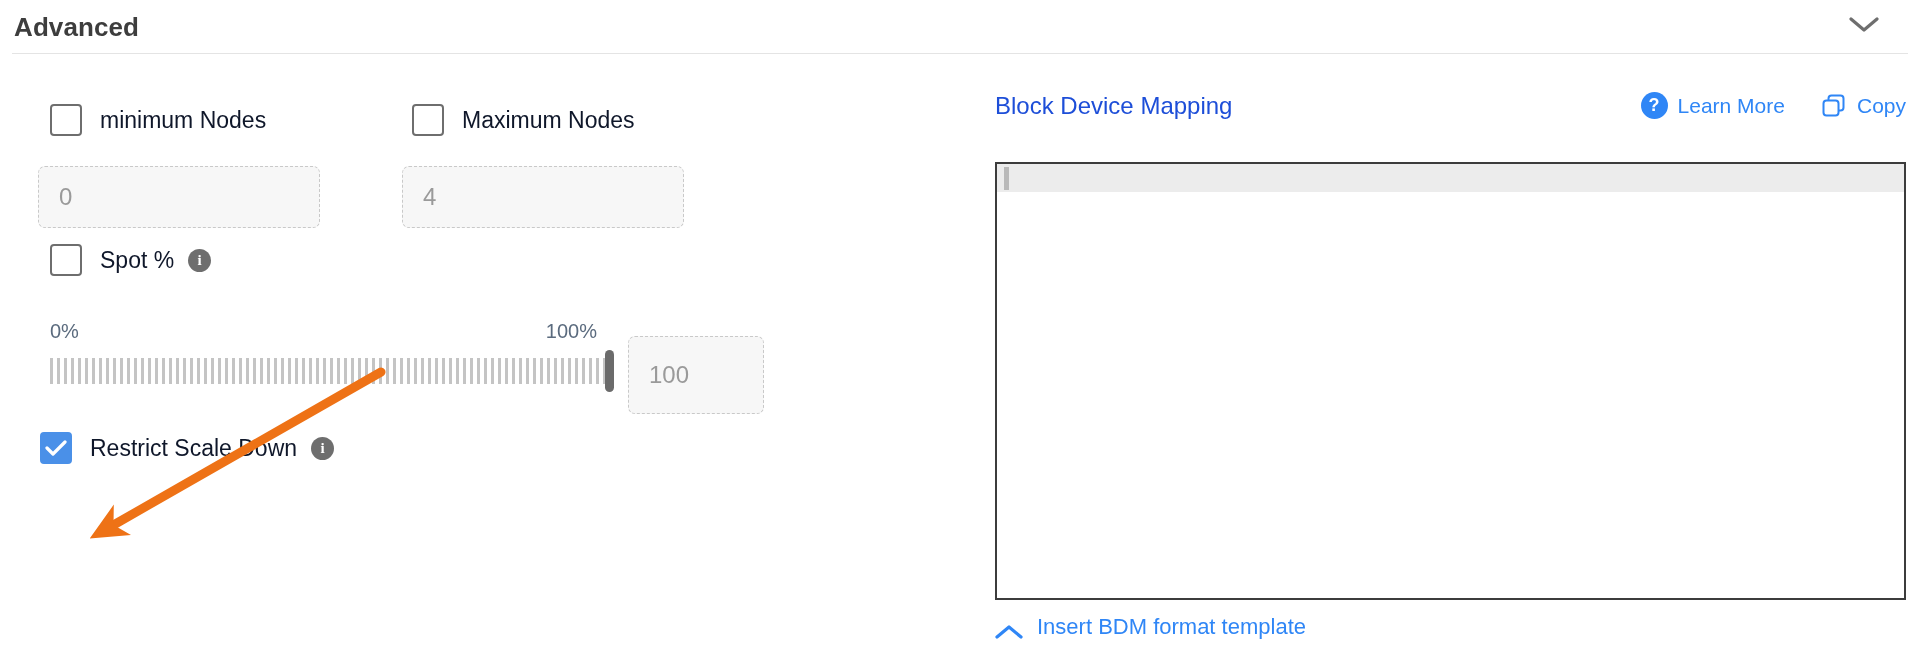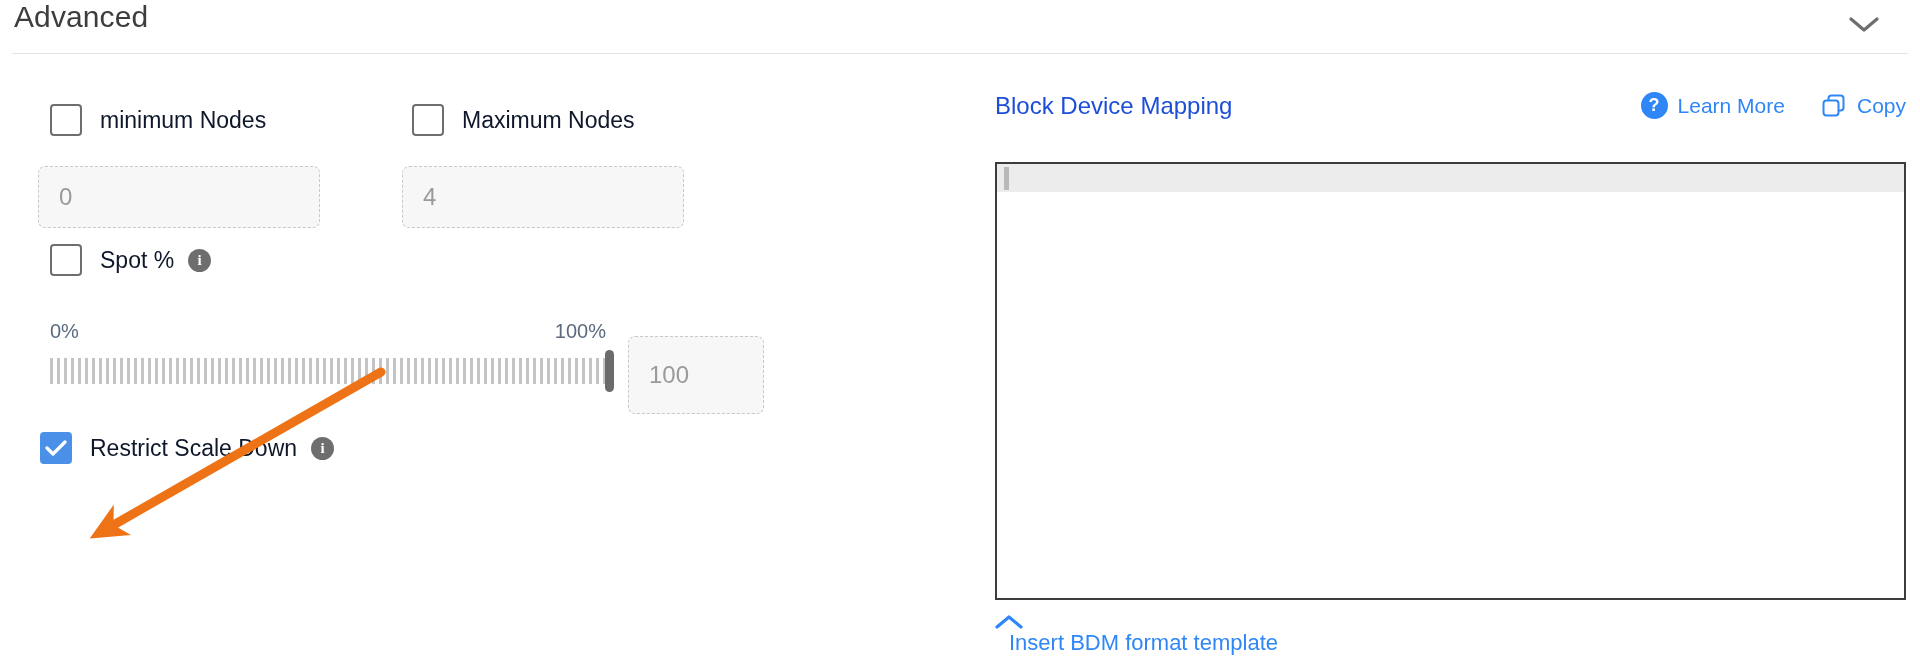--- a/index.html
+++ b/index.html
@@ -10,22 +10,22 @@
     font-family: "Liberation Sans", sans-serif;
     overflow: hidden;
   }
   .page { position: relative; width: 1920px; height: 656px; background: #fff; }
 
   
   .section-header {
     position: absolute; left: 0; top: 0; width: 1920px; height: 54px;
   }
   .section-title {
-    position: absolute; left: 14px; top: 0;
-    font-size: 30px; color: #3d3d3d; font-weight: 400;
+    position: absolute; left: 14px; top: 12px;
+    font-size: 26px; color: #3d3d3d; font-weight: 700;
     letter-spacing: .1px;
   }
   .collapse-chevron {
     position: absolute; left: 1840px; top: 8px;
     width: 48px; height: 34px; cursor: pointer;
     display: flex; align-items: center; justify-content: center;
   }
   .divider {
     position: absolute; left: 12px; top: 53px; width: 1896px; height: 1px;
     background: #e4e4e4;
@@ -65,21 +65,21 @@
   }
   .field-text { font-size: 24px; color: #9a9a9a; }
 
   
   .slider-wrap { position: absolute; left: 50px; top: 266px; width: 570px; }
   .slider-scale {
     position: relative; width: 100%; height: 26px;
     font-size: 20px; color: #5b6b7e;
   }
   .slider-min { position: absolute; left: 0; top: 0; }
-  .slider-max { position: absolute; right: 14px; top: 0; margin-left: 12px; }
+  .slider-max { position: absolute; right: 23px; top: 0; margin-left: 12px; }
   .slider-track {
     position: absolute; left: 0; top: 38px; width: 557px; height: 26px;
     background: repeating-linear-gradient(to right,
        #c4c4c4 0px, #c4c4c4 3px, #ffffff 3px, #ffffff 7px);
   }
   .slider-thumb {
     position: absolute; left: 555px; top: 30px;
     width: 9px; height: 42px; border-radius: 5px; background: #6b6b6b;
     cursor: pointer;
   }
@@ -107,23 +107,22 @@
   .code-line-active {
     position: absolute; left: 0; top: 0; width: 100%; height: 28px;
     background: #ececec;
   }
   .code-caret {
     position: absolute; left: 7px; top: 3px; width: 5px; height: 23px;
     background: #b9b9b9;
   }
 
   .bdm-footer {
-    position: absolute; left: 0; top: 560px; display: flex; align-items: flex-start;
+    position: absolute; left: 0; top: 560px; display: flex; align-items: flex-end;
     cursor: pointer;
-    flex-direction: column;
   }
   .bdm-footer-text { font-size: 22px; color: #2f86f6; margin-left: 14px; }
 
   
   .annot-arrow {
     position: absolute; left: 0; top: 0; width: 1920px; height: 656px;
     pointer-events: none;
   }
 </style>
 </head>

